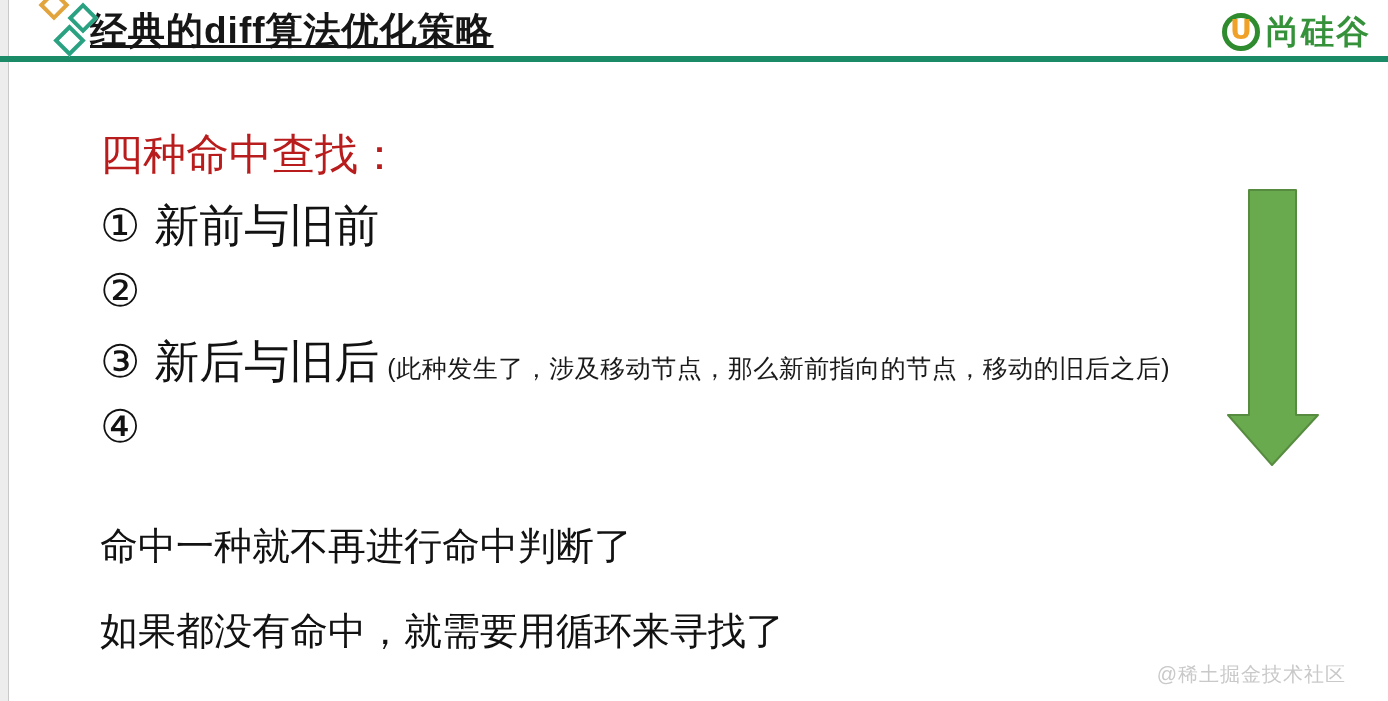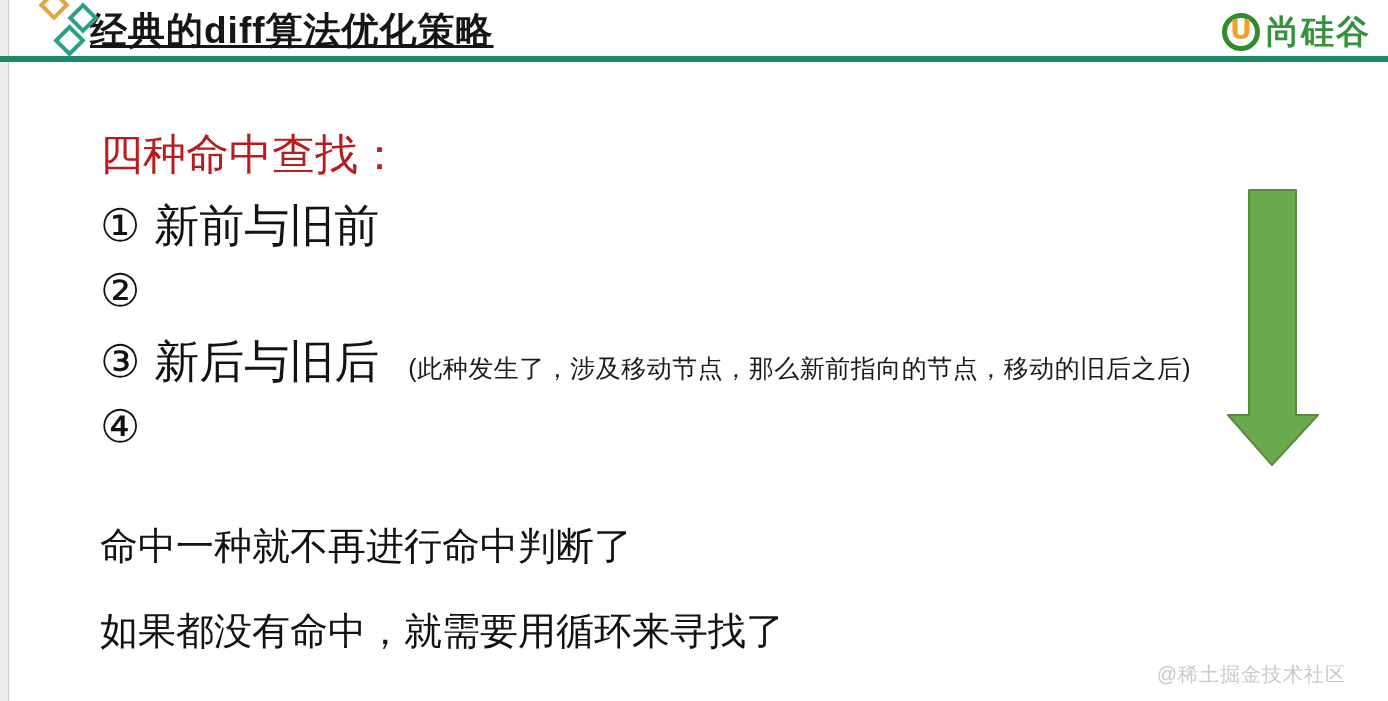--- a/index.html
+++ b/index.html
@@ -38,21 +38,21 @@
   
   .heading{
     position:absolute;left:100px;top:126px;
     font-size:43px;font-weight:500;color:#b91c1c;white-space:nowrap;
   }
   .hit-row{
     position:absolute;left:100px;display:flex;align-items:baseline;white-space:nowrap;z-index:1;
   }
   .hit-row .big{font-size:45px;font-weight:500;color:#121212;}
   .hit-row .num{margin-right:14px;}
-  .hit-row .note{font-size:25px;color:#1a1a1a;margin-left:29px;letter-spacing:0.5px;}
+  .hit-row .note{font-size:25px;color:#1a1a1a;margin-left:8px;letter-spacing:0.5px;}
   .row1{top:196px;} .row2{top:264px;} .row3{top:332px;} .row4{top:400px;}
 
   .down-arrow{position:absolute;left:1227px;top:189px;width:92px;height:277px;z-index:4;}
 
   .note-line{position:absolute;left:100px;font-size:38px;color:#121212;white-space:nowrap;}
   .note1{top:521px;} .note2{top:606px;text-align:center;}
 
   .watermark{position:absolute;right:42px;top:661px;font-size:20px;color:#c9c9c9;letter-spacing:1px;}
 </style>
 </head>

